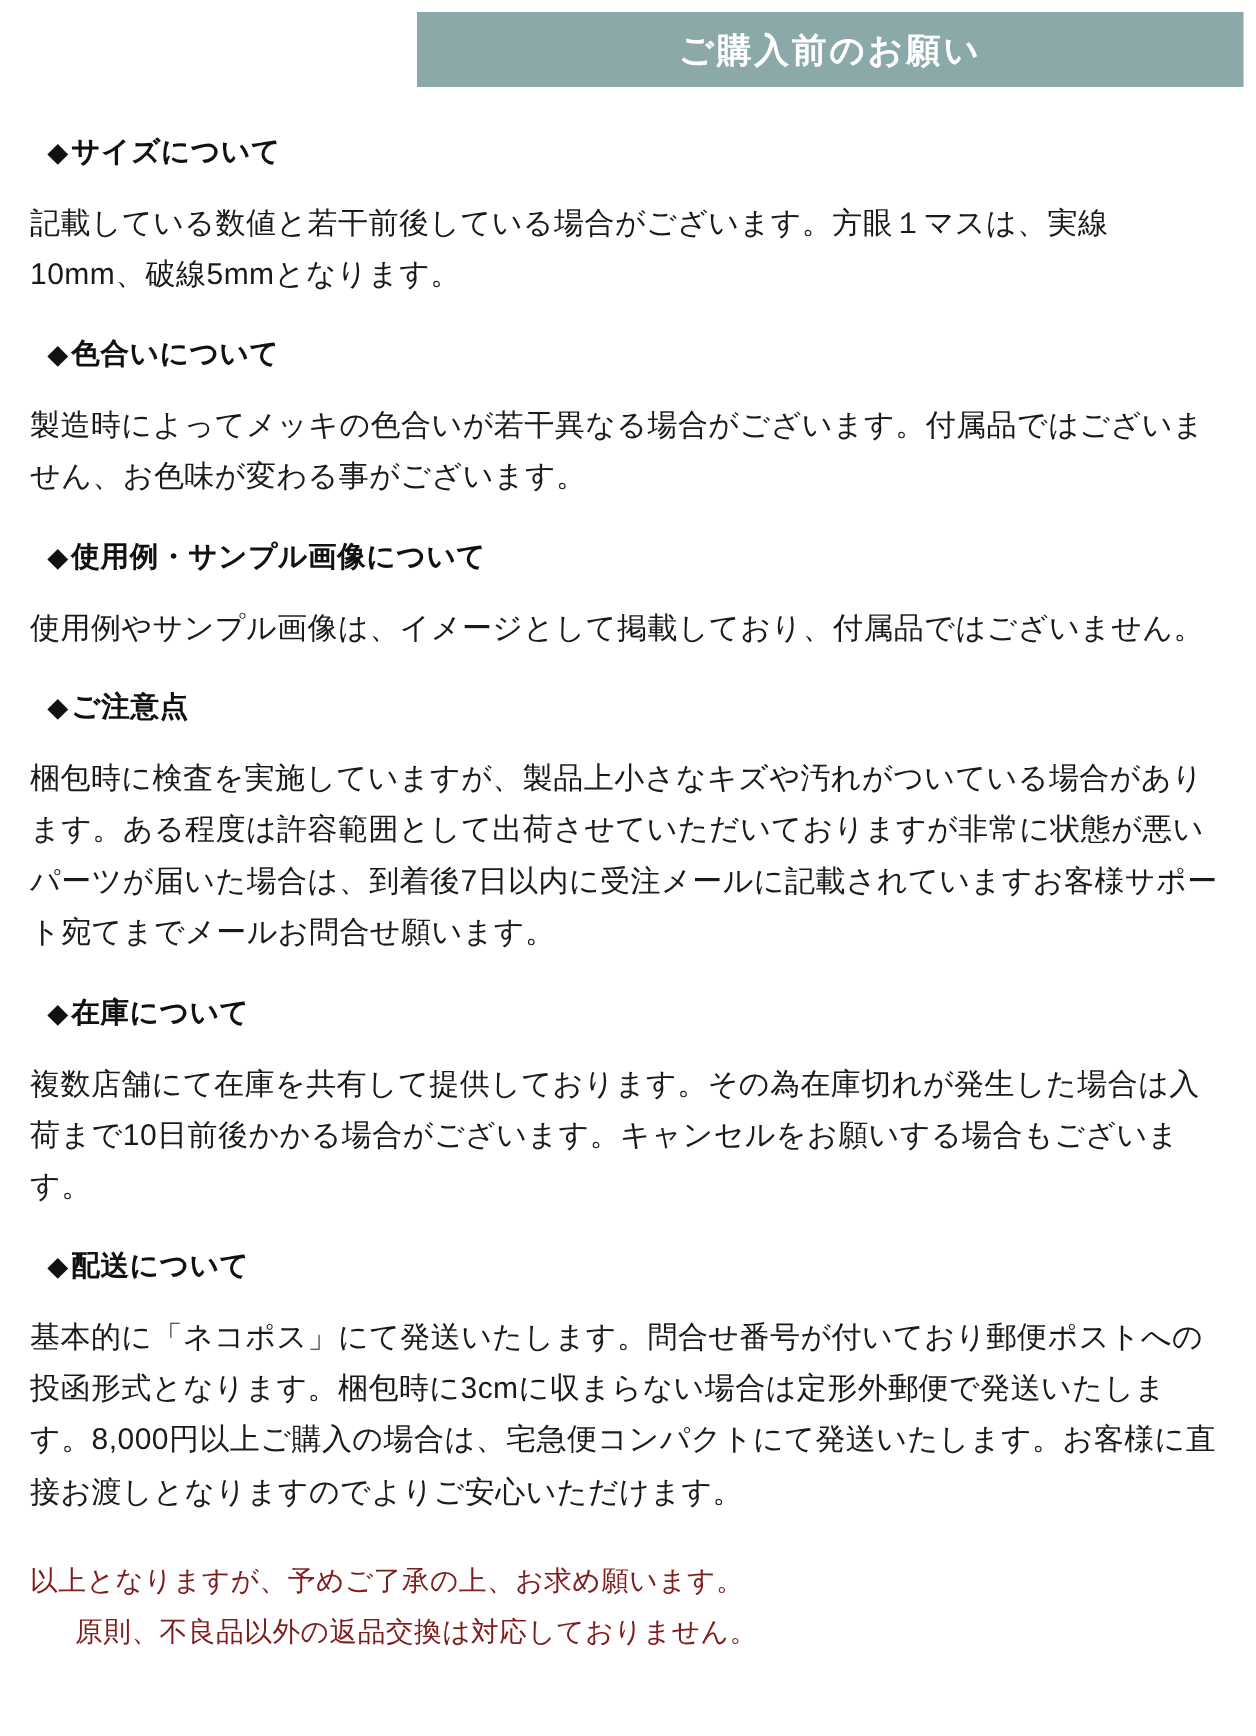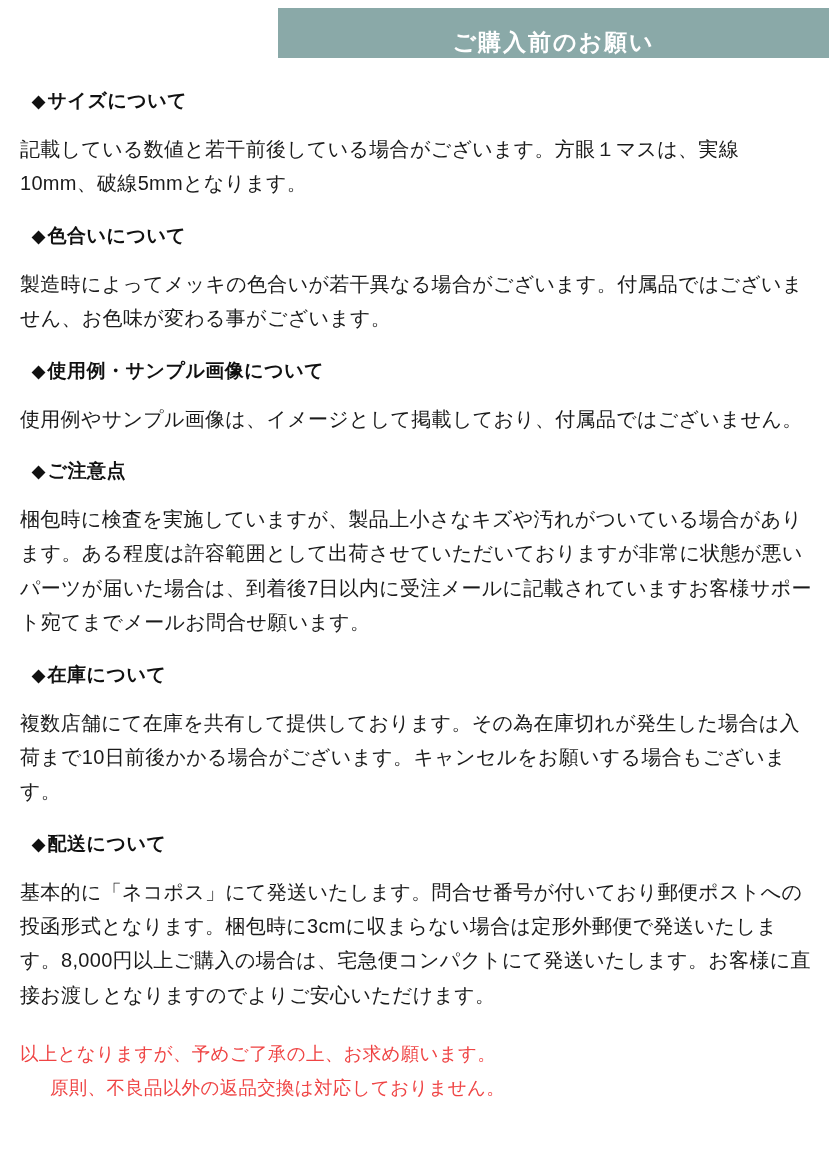--- a/index.html
+++ b/index.html
@@ -30,21 +30,21 @@
     background: #ffffff;
   }
   .banner {
     position: absolute;
     left: 278px;
     top: 8px;
     width: 551px;
     height: 50px;
     background: #8aa9a8;
     display: flex;
-    align-items: flex-end;
+    align-items: center;
     justify-content: center;
   }
   .banner-title {
     color: #ffffff;
     font-size: 23px;
     font-weight: bold;
     letter-spacing: 2px;
   }
   .content {
     position: absolute;
@@ -71,21 +71,21 @@
   .sec-body {
     font-size: 20px;
     line-height: 1.72;
     color: #1a1a1a;
     margin: 18px 0 0 6px;
     letter-spacing: 0.3px;
   }
   .closing {
     font-size: 18.5px;
     line-height: 1.72;
-    color: #ef4444;
+    color: #7f1d1d;
     margin: 26px 0 0 6px;
     letter-spacing: 0.3px;
   }
   .closing div + div { margin-top: 2px; margin-left: 30px; }
 </style>
 </head>
 <body>
 
 <div class="page">
 

